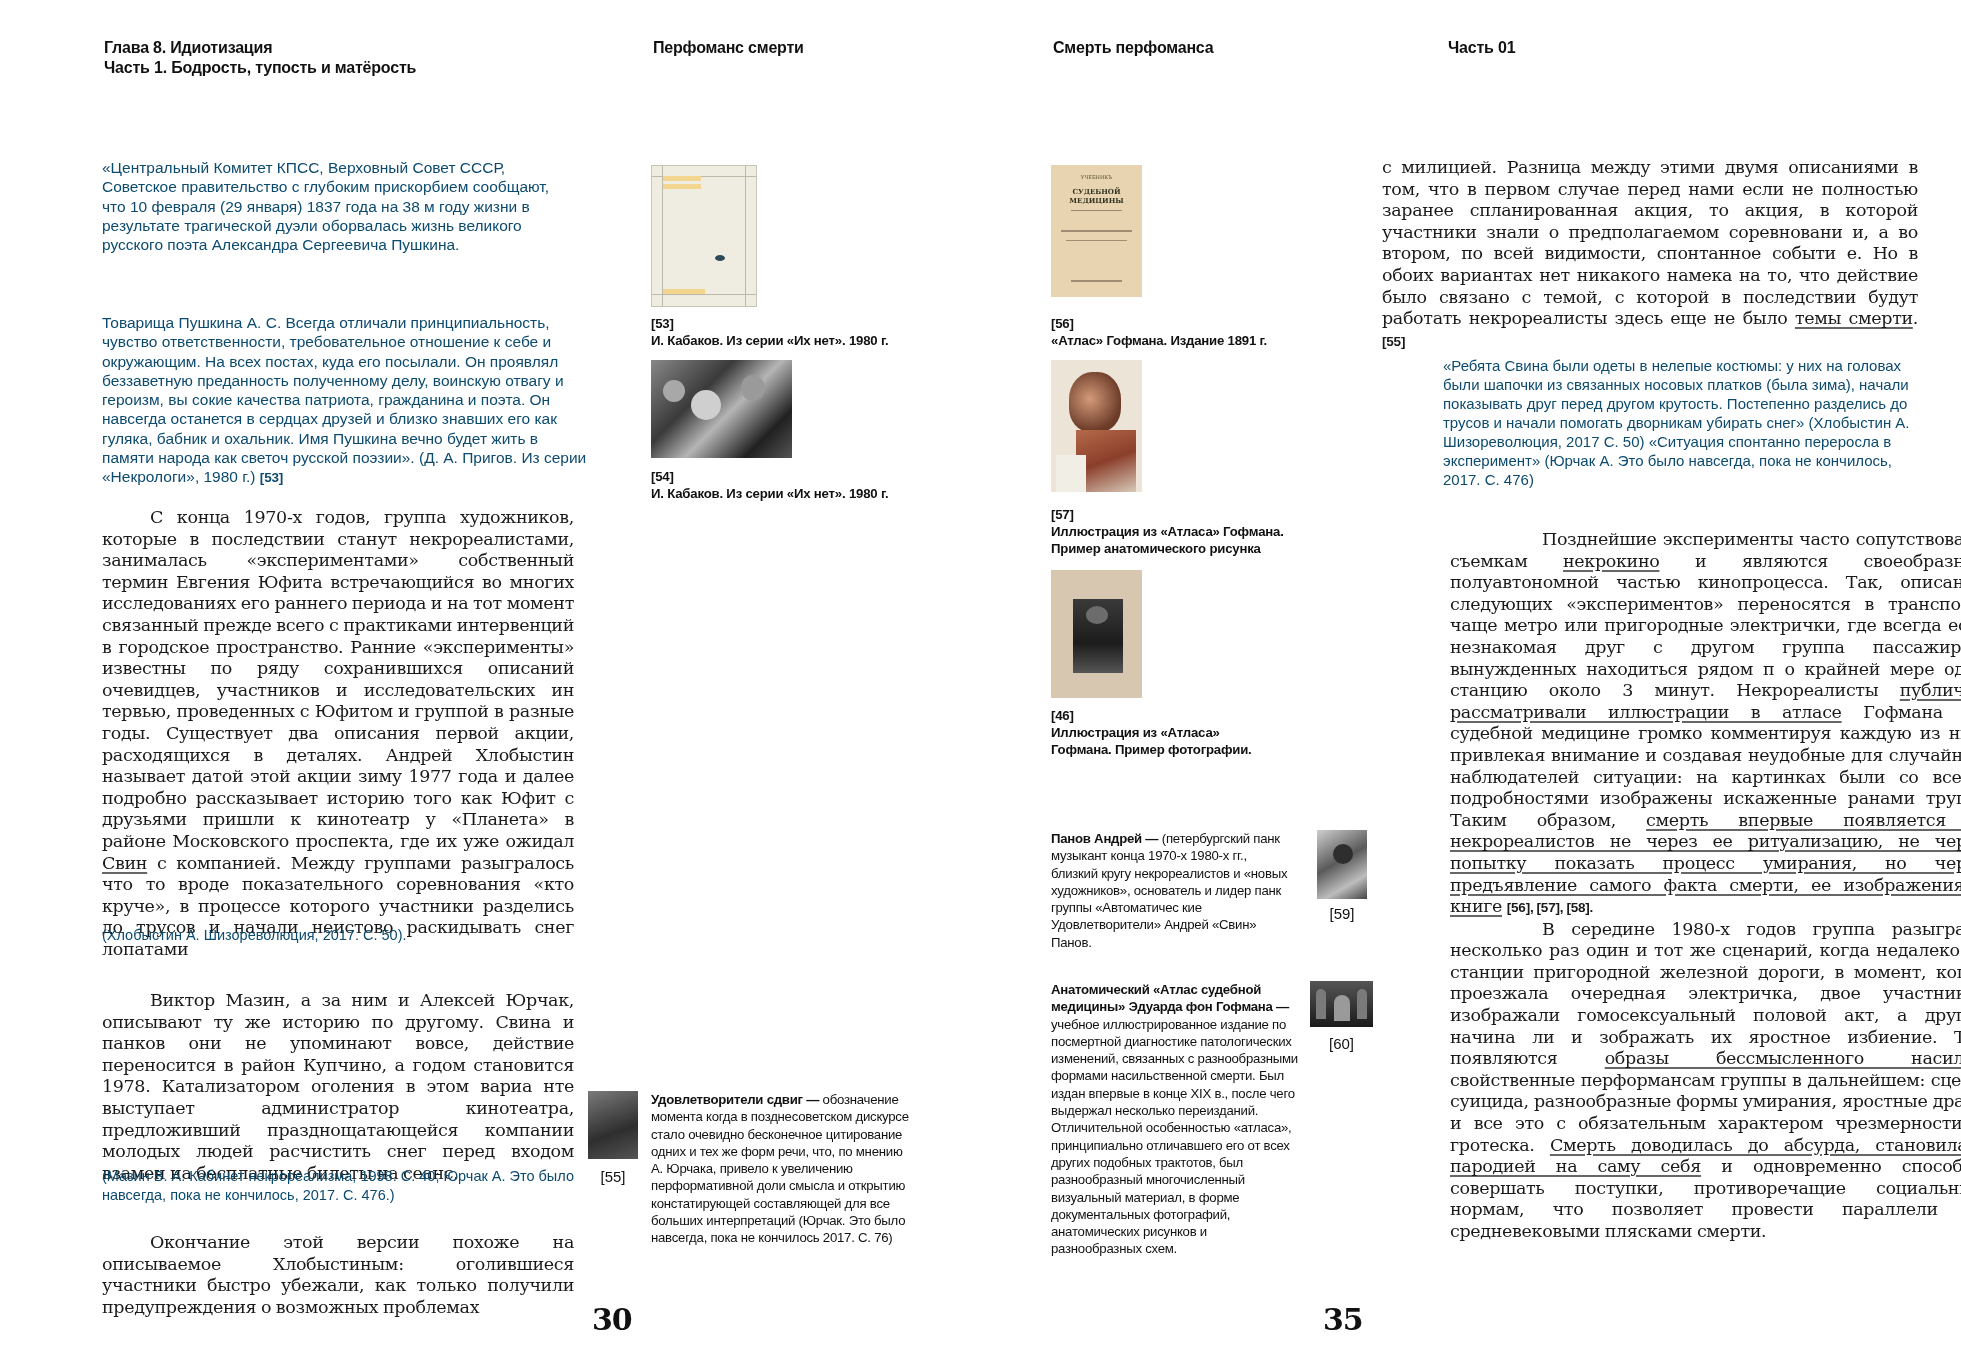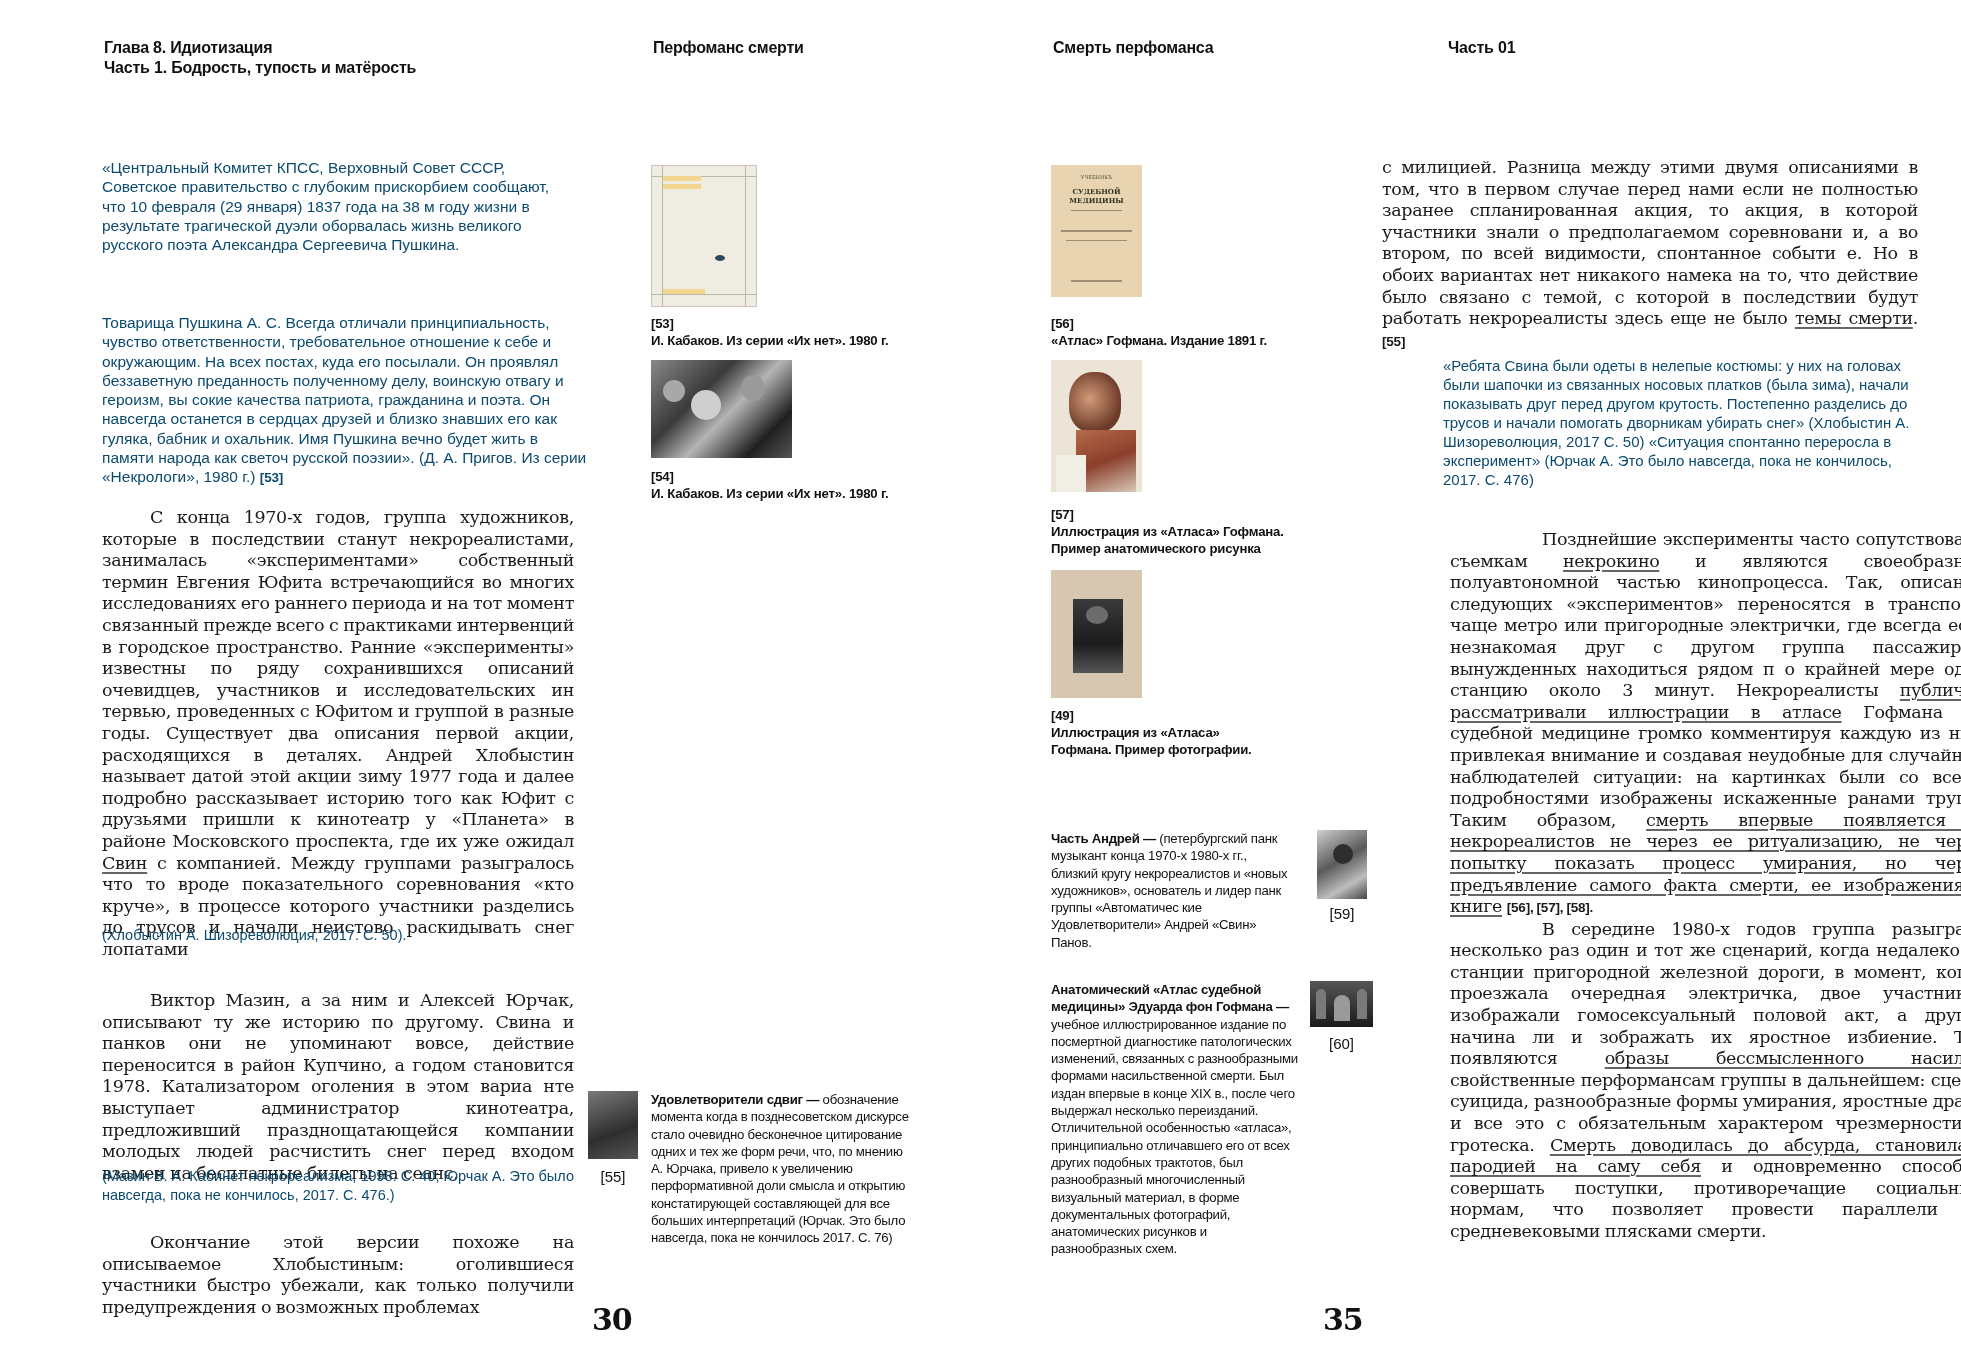--- a/index.html
+++ b/index.html
@@ -109,26 +109,26 @@
 <div class="abs cap" style="left:1051px; top:506px;">
   <div>[57]</div>
   <div style="width:240px;">Иллюстрация из «Атласа» Гофмана. Пример анатомического рисунка</div>
 </div>
 
 <div class="img" style="left:1051px; top:570px; width:91px; height:128px; background:#d7c7b0;">
   <div style="position:absolute; left:22px; top:29px; width:50px; height:74px; background:linear-gradient(180deg,#3a3a3a,#1c1c1c 60%,#555);"></div>
   <div style="position:absolute; left:35px; top:36px; width:22px; height:18px; border-radius:50%; background:#6c6c6c;"></div>
 </div>
 <div class="abs cap" style="left:1051px; top:707px;">
-  <div>[49]</div>
+  <div>[46]</div>
   <div style="width:210px;">Иллюстрация из «Атласа» Гофмана. Пример фотографии.</div>
 </div>
 
 <div class="abs gloss" style="left:1051px; top:830px; width:245px;">
-  <b>Часть Андрей —</b>
+  <b>Панов Андрей —</b>
   <span>(петербургский панк музыкант конца 1970-х 1980-х гг., близкий кругу некрореалистов и «новых художников», основатель и лидер панк группы «Автоматичес кие Удовлетворители» Андрей «Свин» Панов.</span>
 </div>
 <div class="img" style="left:1317px; top:830px; width:50px; height:69px; background:linear-gradient(150deg,#cfcfcf,#5a5a5a 45%,#bdbdbd 75%,#444);">
   <div style="position:absolute; left:16px; top:14px; width:20px; height:20px; border-radius:50%; background:#2e2e2e;"></div>
 </div>
 <div class="abs numlbl" style="left:1317px; top:905px; width:50px;">[59]</div>
 
 <div class="abs gloss" style="left:1051px; top:981px; width:250px;">
   <b>Анатомический «Атлас судебной медицины» Эдуарда фон Гофмана —</b>
   <span>учебное иллюстрированное издание по посмертной диагностике патологических изменений, связанных с разнообразными формами насильственной смерти. Был издан впервые в конце XIX в., после чего выдержал несколько переизданий. Отличительной особенностью «атласа», принципиально отличавшего его от всех других подобных трактотов, был разнообразный многочисленный визуальный материал, в форме документальных фотографий, анатомических рисунков и разнообразных схем.</span>

